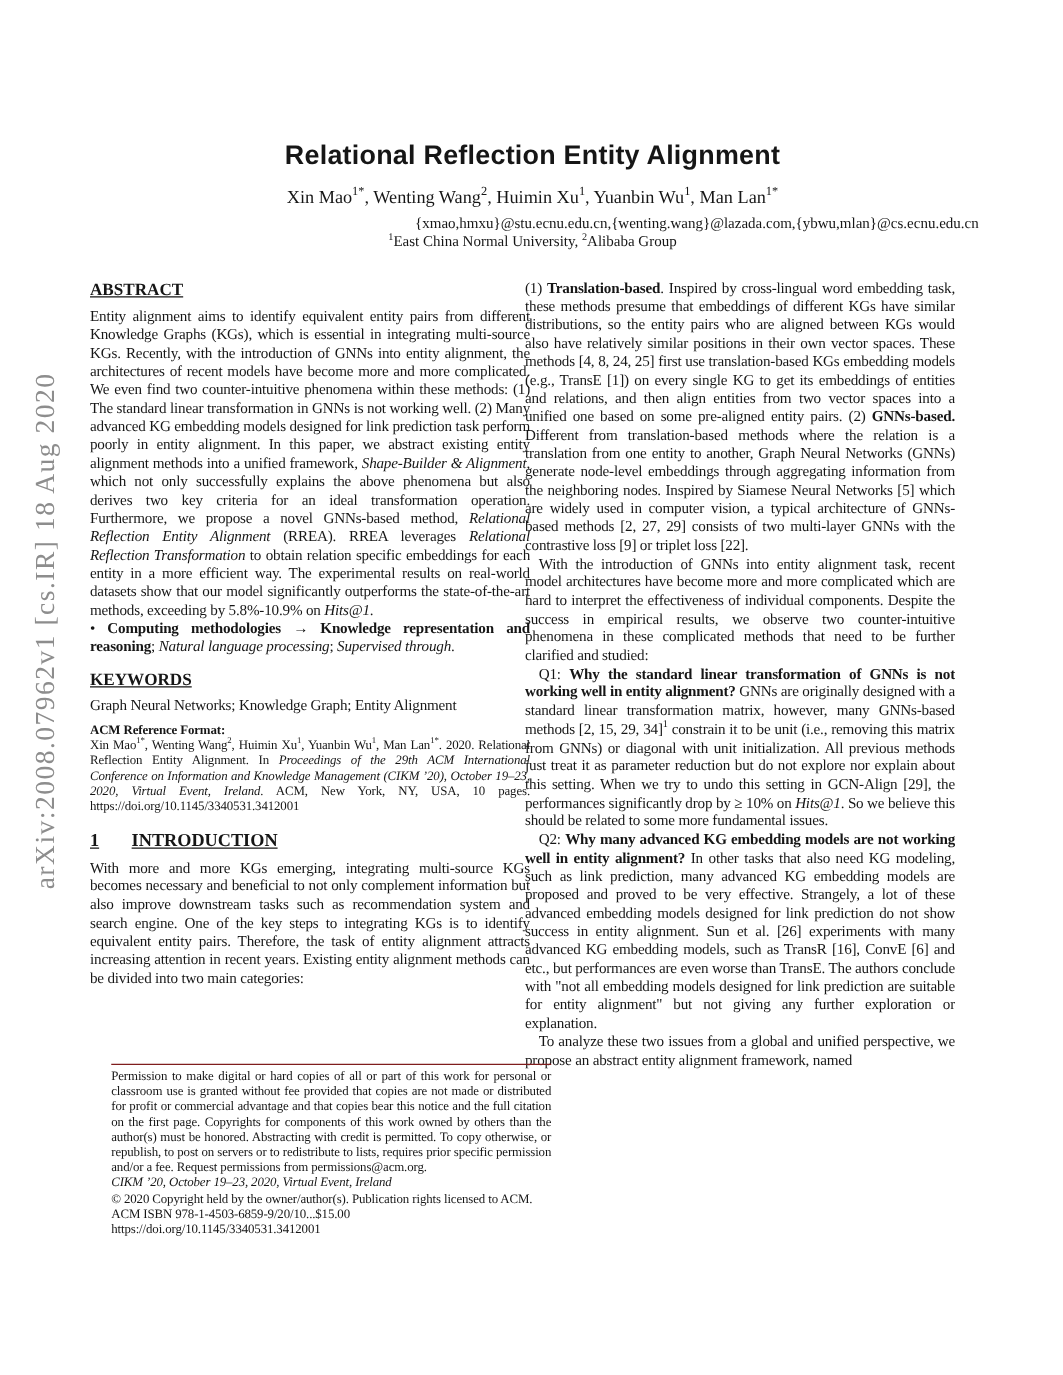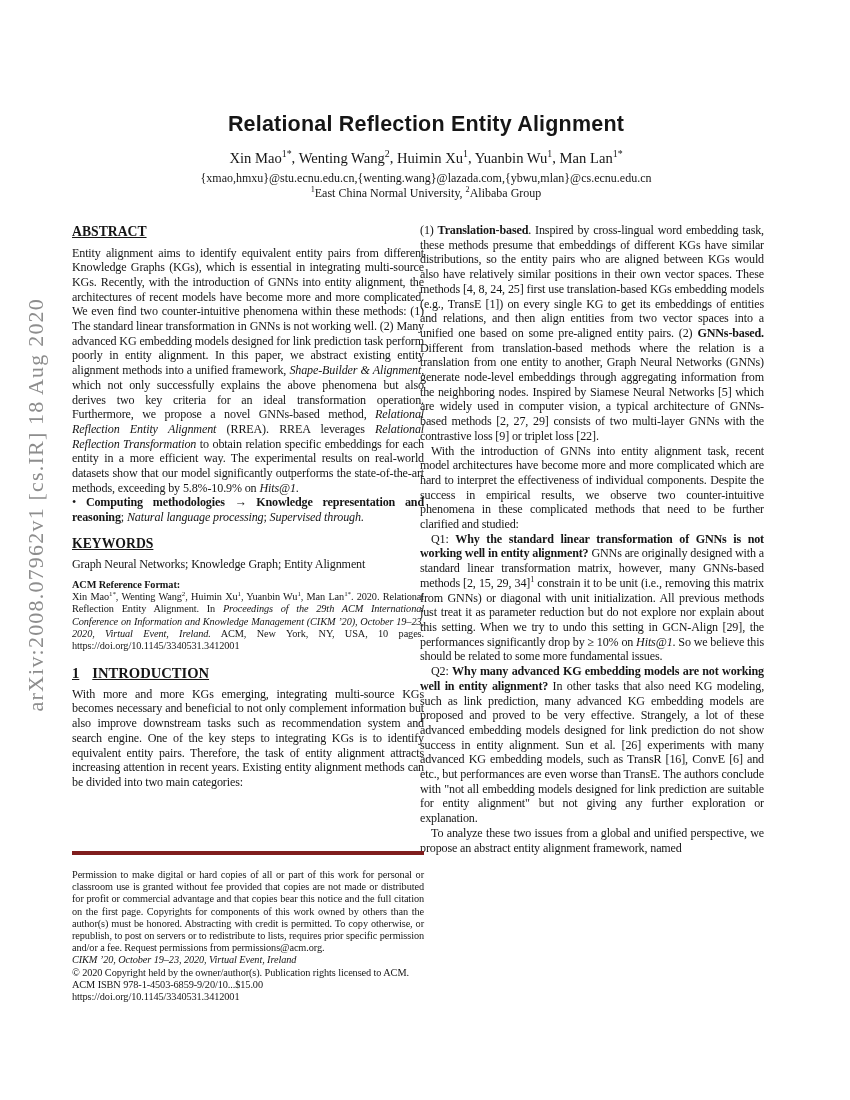--- a/index.html
+++ b/index.html
@@ -8,43 +8,43 @@
   .page{position:absolute;inset:0;background:#ffffff;}
 
   .arxiv{position:absolute;left:25px;top:298px;writing-mode:vertical-rl;transform:rotate(180deg);
          line-height:1;font-size:22px;letter-spacing:1.2px;color:#8d8d8d;white-space:nowrap;
          font-family:"Liberation Serif","DejaVu Serif",serif;}
 
   .hdr{position:absolute;left:69px;top:112px;width:714px;text-align:center;}
   .title{font-family:"Liberation Sans","DejaVu Sans",sans-serif;font-size:21.5px;font-weight:700;
          margin:0;letter-spacing:0.2px;}
   .authors{margin-top:13px;font-size:14.6px;}
-  .emails{margin-top:4px;font-size:12px;}
+  .emails{margin-top:4px;font-size:12px;text-align:right;}
   .affils{font-size:12px;}
 
   .col{position:absolute;top:223px;font-size:12.1px;line-height:14.7px;letter-spacing:-0.15px;}
   .col-left{left:72px;width:352px;height:630px;overflow:hidden;}
   .col-right{left:420px;width:344px;height:710px;overflow:hidden;}
 
   p{margin:0;}
   .just{text-align:justify;}
   .ind{text-indent:11px;}
   .sec{font-size:13.7px;line-height:16.5px;font-weight:700;margin:11px 0 5px;letter-spacing:0;text-align:left;text-decoration:underline;}
   .sec.first{margin-top:1px;}
   .sec.num{font-size:14.6px;margin-top:13px;}
-  .gap{margin-left:13px;}
+  .gap{margin-left:26px;}
   .sup{font-size:68%;vertical-align:super;line-height:0;}
   .b{font-weight:700;}
   .i{font-style:italic;}
 
   .small{font-size:10.3px;line-height:12.2px;letter-spacing:-0.1px;}
   .acmref{margin-top:7px;text-align:justify;}
 
-  .permission{position:absolute;left:72px;top:851px;width:352px;border-top:4px solid #7f1d1d;
-              padding-top:14px;text-align:justify;}
+  .permission{position:absolute;left:89px;top:851px;width:352px;border-top:1px solid #7f1d1d;
+              padding-top:4px;text-align:justify;}
   .footnote{position:absolute;left:440px;top:931px;width:344px;text-align:justify;}
   .fnrule{width:67px;border-top:1px solid #222222;margin-bottom:4px;}
 </style>
 </head>
 <body>
 
 <div class="page">
 
   <div class="arxiv">arXiv:2008.07962v1  [cs.IR]  18 Aug 2020</div>
 

